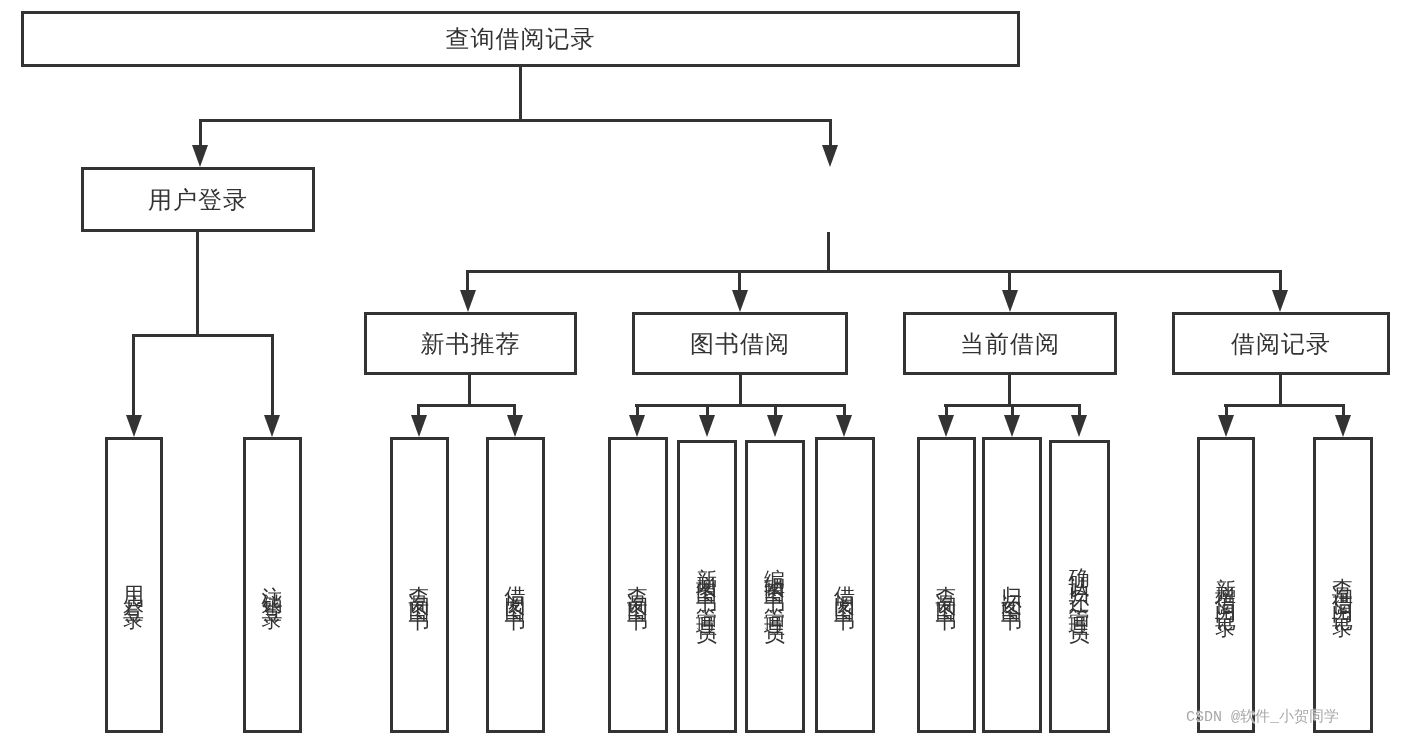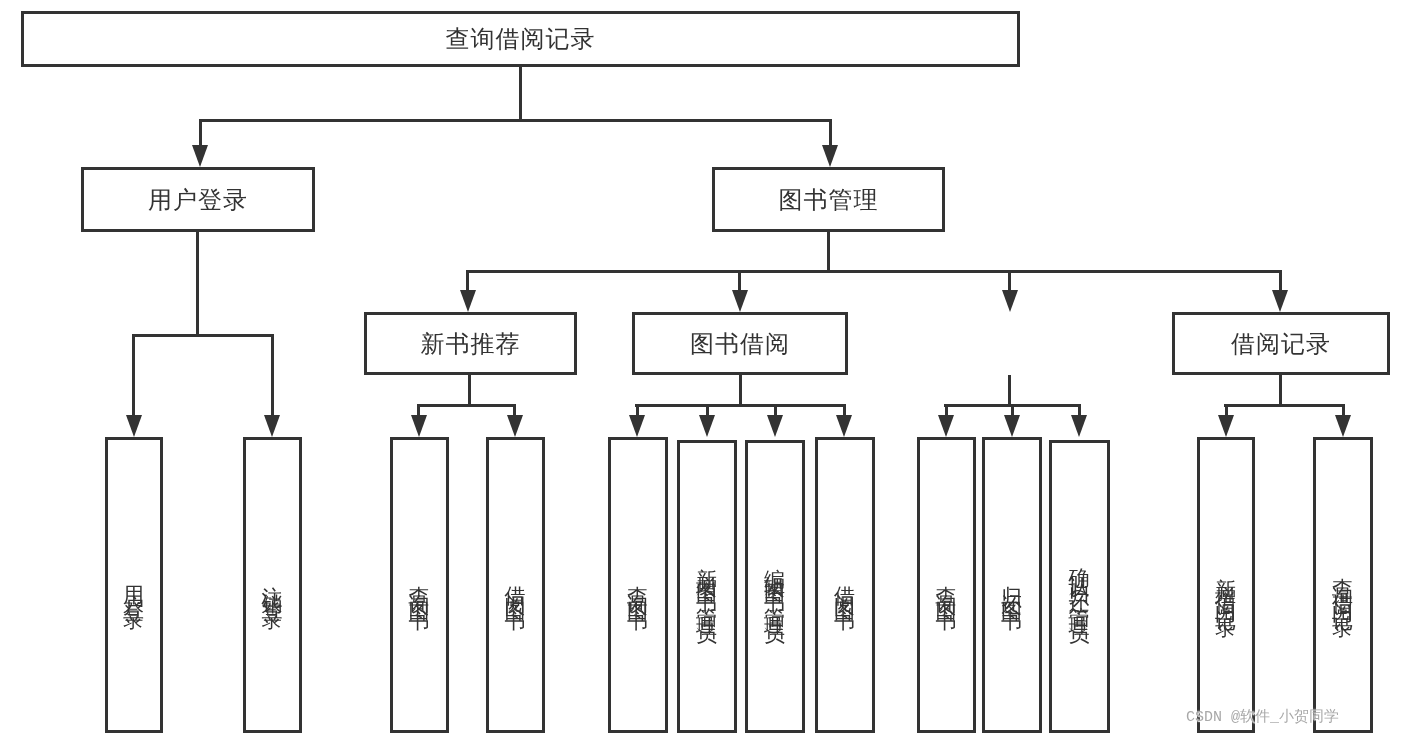--- a/index.html
+++ b/index.html
@@ -43,29 +43,29 @@
 
 <div class="canvas">
 
   <div class="box h-box" style="left:21px;top:11px;width:999px;height:56px;">
     <span>查询借阅记录</span>
   </div>
 
   <div class="box h-box" style="left:81px;top:167px;width:234px;height:65px;">
     <span>用户登录</span>
   </div>
-  <div class="box h-box" style="left:712px;top:167px;width:233px;height:65px;">
-    <span>图书管理</span>
-  </div>
 
   <div class="box h-box" style="left:632px;top:312px;width:216px;height:63px;">
     <span>图书借阅</span>
   </div>
   <div class="box h-box" style="left:364px;top:312px;width:213px;height:63px;">
     <span>新书推荐</span>
+  </div>
+  <div class="box h-box" style="left:903px;top:312px;width:214px;height:63px;">
+    <span>当前借阅</span>
   </div>
   <div class="box h-box" style="left:1172px;top:312px;width:218px;height:63px;">
     <span>借阅记录</span>
   </div>
 
   <div class="box v-box" style="left:105px;top:437px;width:58px;height:296px;">
     <span>用户登录</span>
   </div>
   <div class="box v-box" style="left:243px;top:437px;width:59px;height:296px;">
     <span>注销登录</span>

